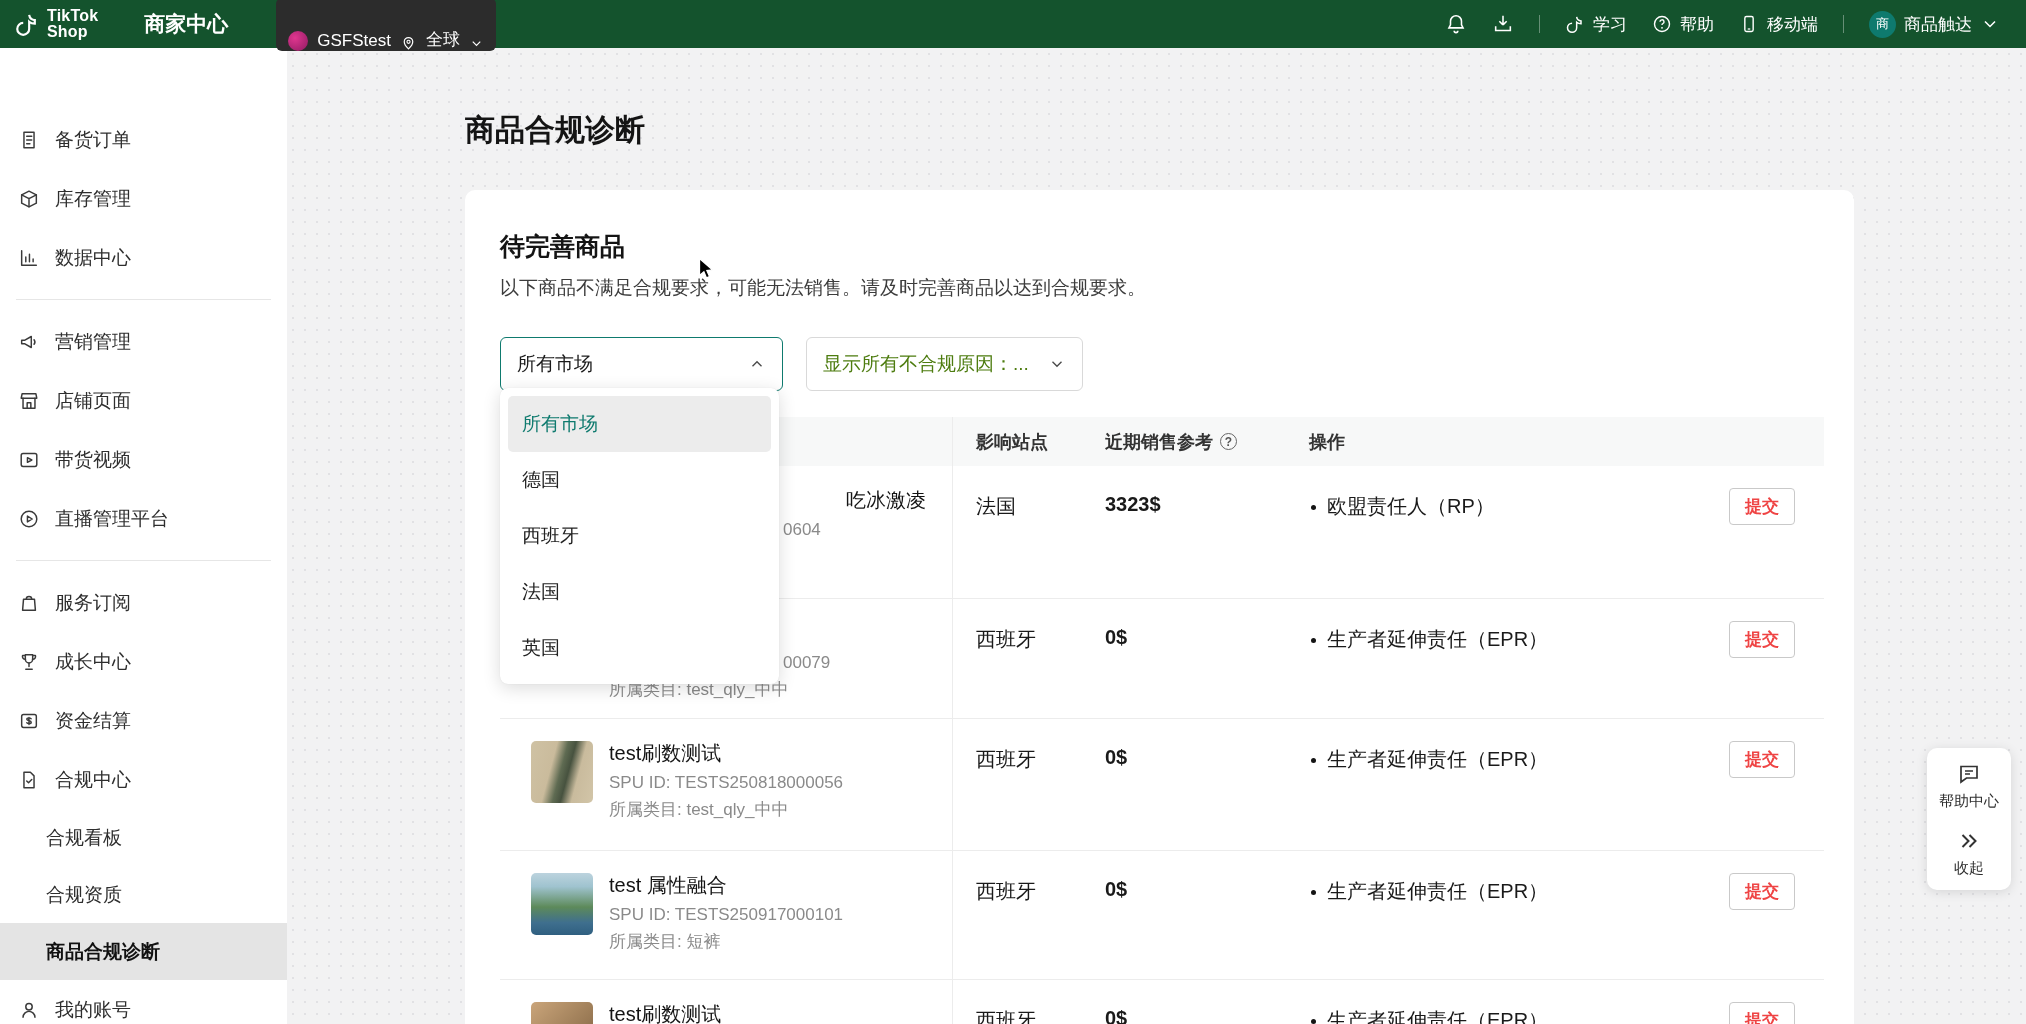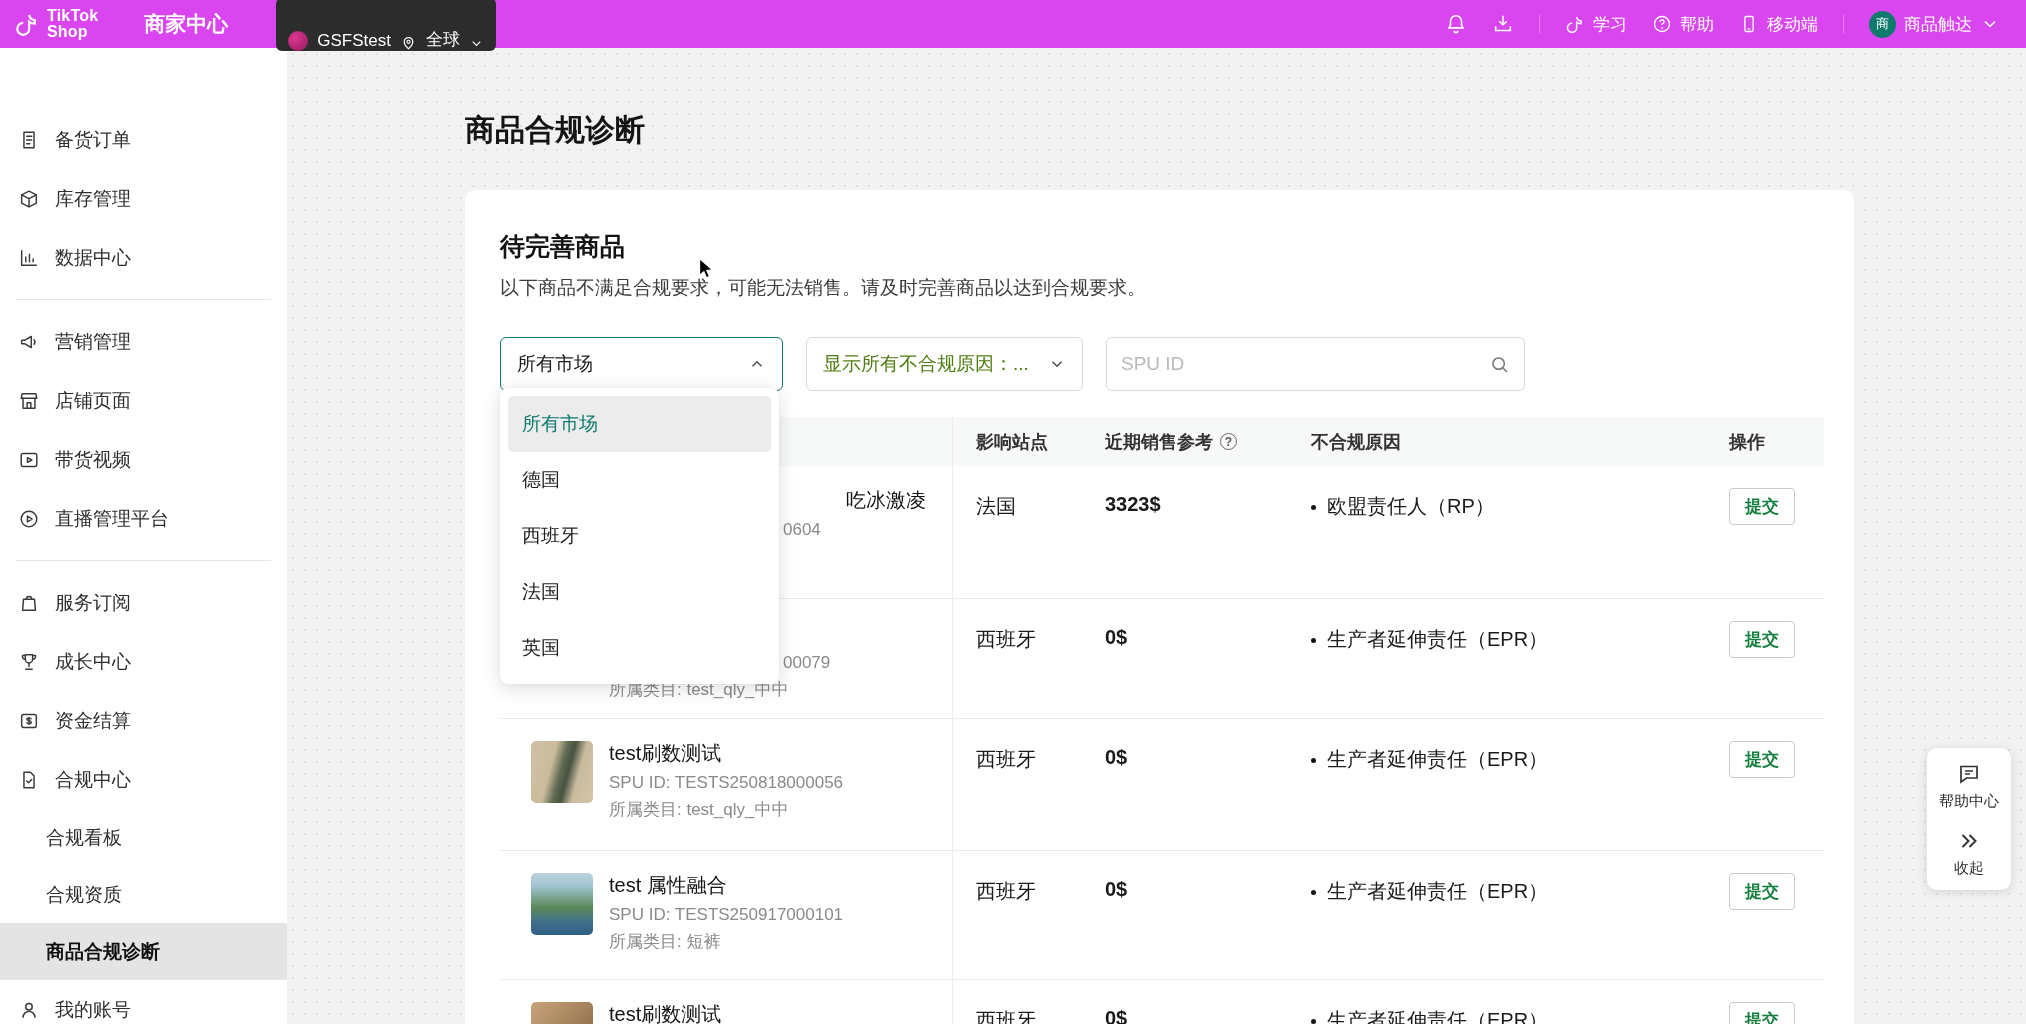--- a/index.html
+++ b/index.html
@@ -1,20 +1,20 @@
 <!DOCTYPE html>
 <html><head>
 <meta charset="utf-8">
 <style>
   * { box-sizing: border-box; margin: 0; padding: 0; }
   html,body { width:2026px; height:1024px; overflow:hidden; }
   body { font-family:"Liberation Sans","DejaVu Sans",sans-serif; background:#fff; position:relative; }
 
   
-  .topbar { position:absolute; top:0; left:0; width:2026px; height:48px; background:#d946ef; display:flex; align-items:center; color:#fff; z-index:60; }
+  .topbar { position:absolute; top:0; left:0; width:2026px; height:48px; background:#14532d; display:flex; align-items:center; color:#fff; z-index:60; }
   .logo-wrap { display:flex; align-items:center; gap:7px; padding-left:14px; }
   .logo-note svg { width:26px; height:26px; display:block; }
   .logo-text { font-weight:700; font-size:16px; line-height:16px; letter-spacing:.2px; }
   .app-title { font-size:21px; font-weight:600; margin-left:46px; }
   .store-chip { margin-left:48px; height:53px; background:#2c2c2c; border-radius:6px; display:flex; align-items:flex-end; gap:9px; padding:0 12px; cursor:default; }
   .store-avatar { width:20px; height:20px; border-radius:50%; background:radial-gradient(circle at 35% 35%, #e0368f, #8f1b62); }
   .store-name { font-size:17px; }
   .chip-ico svg { width:17px; height:17px; display:block; }
   .chip-chev svg { width:15px; height:15px; display:block; }
   .top-right { margin-left:auto; display:flex; align-items:center; gap:25px; padding-right:26px; }
@@ -81,21 +81,21 @@
   .img-person { background:linear-gradient(105deg,#cfc2a4 0%,#cabb9c 34%,#5f6b52 48%,#47523f 58%,#c9bb9d 72%,#d2c5a8 100%); }
   .img-mountain { background:linear-gradient(180deg,#bcd3de 0%,#9fc3cf 22%,#5d8a5a 55%,#3f6f8e 80%,#2f5f80 100%); }
   .img-tan { background:linear-gradient(135deg,#caa57a 0%,#9a7a55 60%,#6f5538 100%); }
   .pinfo { min-width:0; }
   .pname { font-size:20px; color:#141414; min-height:25px; line-height:25px; }
   .pmeta { font-size:17px; color:#8a8a8a; margin-top:7px; line-height:20px; }
   .r1 .pname { padding-left:237px; }
   .r1 .spu { padding-left:174px; }
   .r2 .spu { padding-left:174px; }
   .rdot { display:inline-block; width:5px; height:5px; border-radius:50%; background:#141414; margin-right:11px; vertical-align:3px; }
-  .submit-btn { font-family:Liberation Serif, serif; font-size:17px; font-weight:700; color:#15803d; background:#fff; border:1px solid #c9c9c9; border-radius:4px; padding:6px 15px; cursor:pointer; }
+  .submit-btn { font-family:Liberation Serif, serif; font-size:17px; font-weight:700; color:#ef4444; background:#fff; border:1px solid #c9c9c9; border-radius:4px; padding:6px 15px; cursor:pointer; }
 
   
   .float-panel { position:absolute; right:15px; top:748px; width:84px; background:#fff; border-radius:10px; box-shadow:0 2px 12px rgba(0,0,0,.12); padding:14px 0 12px; display:flex; flex-direction:column; align-items:center; gap:18px; z-index:40; }
   .float-item { display:flex; flex-direction:column; align-items:center; gap:6px; font-size:15px; color:#2e2e2e; cursor:default; }
   .float-item svg { width:24px; height:24px; display:block; }
 
   
   .cursor { position:absolute; left:695px; top:256px; width:24px; height:24px; z-index:99; pointer-events:none; }
 </style>
 </head>
@@ -310,48 +310,40 @@
       <div class="sel sel-market">
         <span>所有市场</span>
         <svg viewBox="0 0 24 24">
             <path d="M6 15l6-6 6 6" fill="none" stroke-width="1.8"></path>
           </svg>
       </div>
       <div class="sel sel-reason">
         <span>显示所有不合规原因：...</span>
         <svg viewBox="0 0 24 24">
             <path d="M6 9l6 6 6-6" fill="none" stroke-width="1.8"></path>
-          </svg>
-      </div>
-      <div class="searchbox">
-        <input type="text" placeholder="SPU ID" style="">
-        <svg viewBox="0 0 24 24">
-            <circle cx="11" cy="11" r="6.5" fill="none" stroke="#777" stroke-width="1.8"></circle>
-            <path d="M16 16l4.5 4.5" stroke="#777" stroke-width="1.8"></path>
           </svg>
       </div>
     </div>
 
     <div class="dropdown">
       <div class="opt selected">所有市场</div>
       <div class="opt">德国</div>
       <div class="opt">西班牙</div>
       <div class="opt">法国</div>
       <div class="opt">英国</div>
     </div>
 
     <div class="table">
       <div class="thead">
         <div class="c1">商品</div>
         <div class="c2">影响站点</div>
         <div class="c3 th3">
           <span>近期销售参考</span>
           <span class="qmark">?</span>
         </div>
-        <div class="c4">不合规原因</div>
         <div class="c5">操作</div>
       </div>
 
       <div class="trow r1" style="min-height:133px">
         <div class="c1">
           <div class="pimg img-gray"></div>
           <div class="pinfo">
             <div class="pname">吃冰激凌</div>
             <div class="pmeta spu">0604</div>
           </div>

